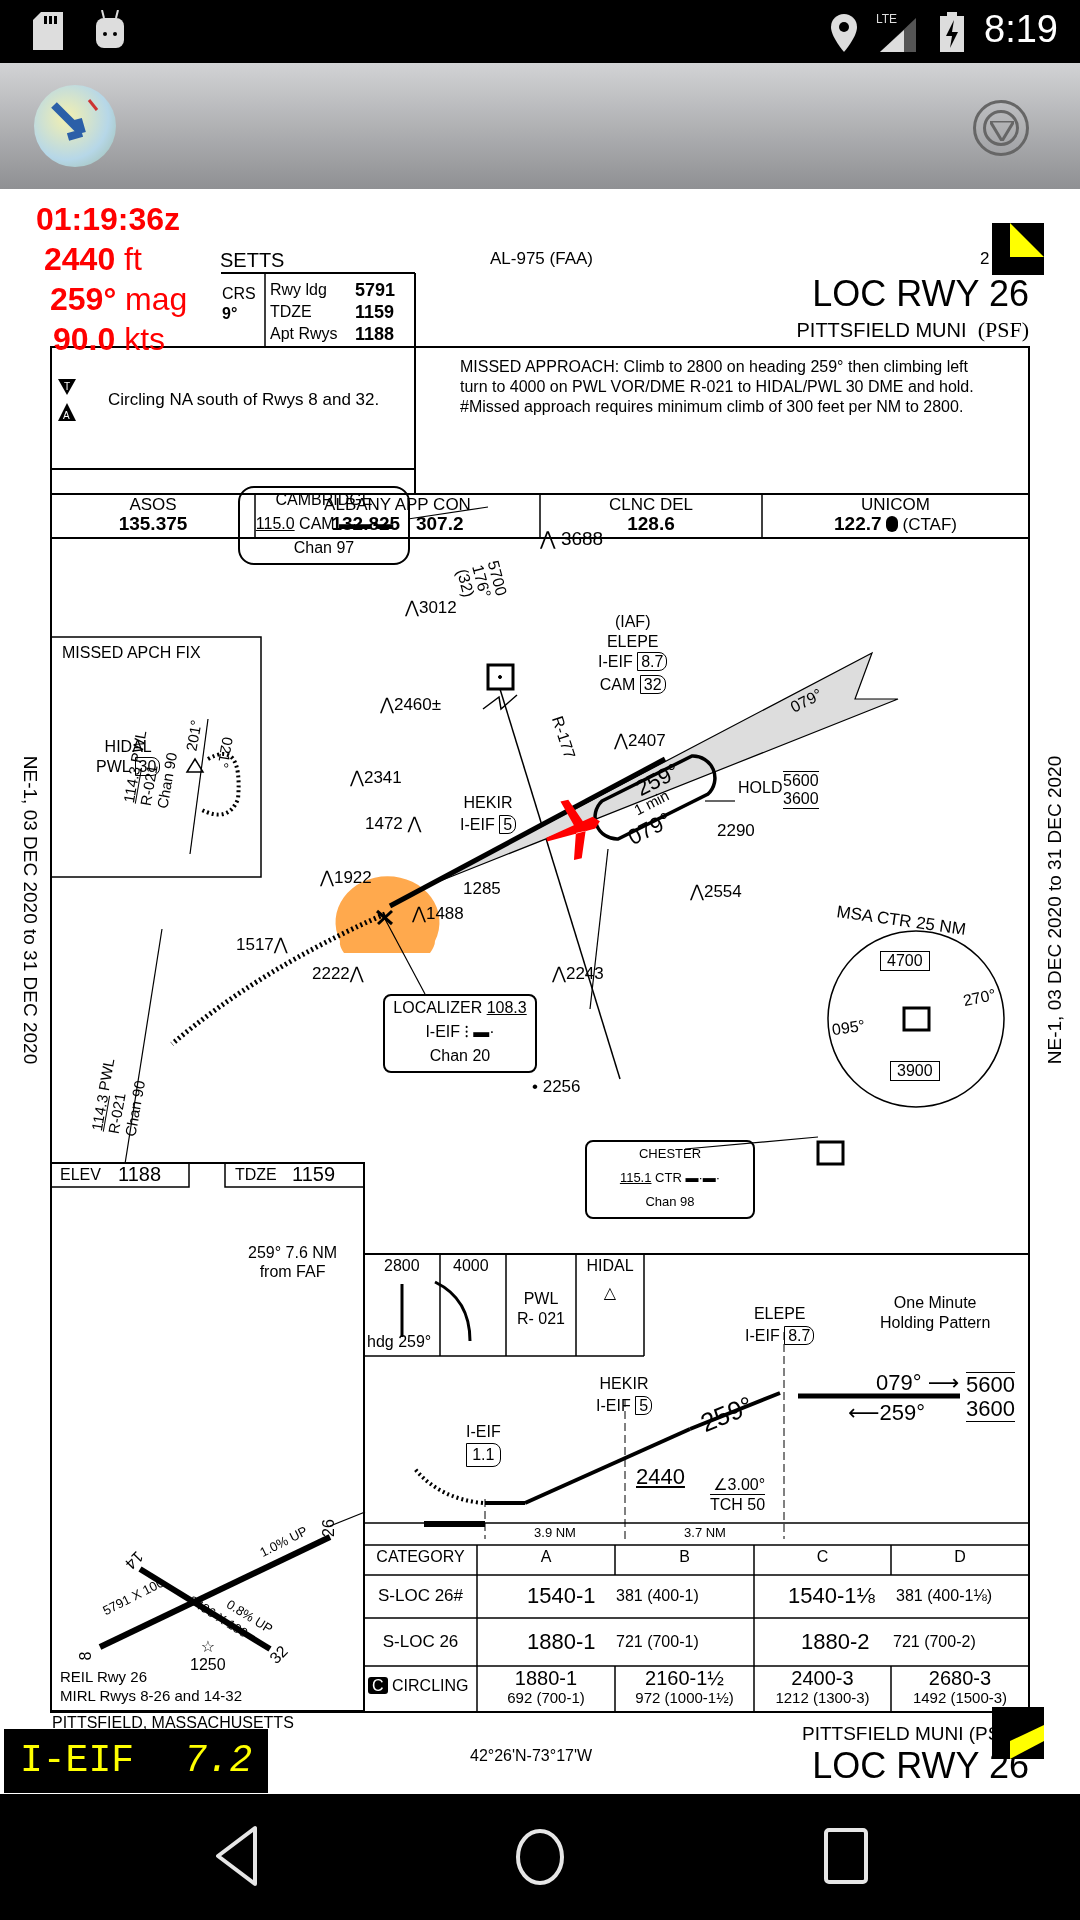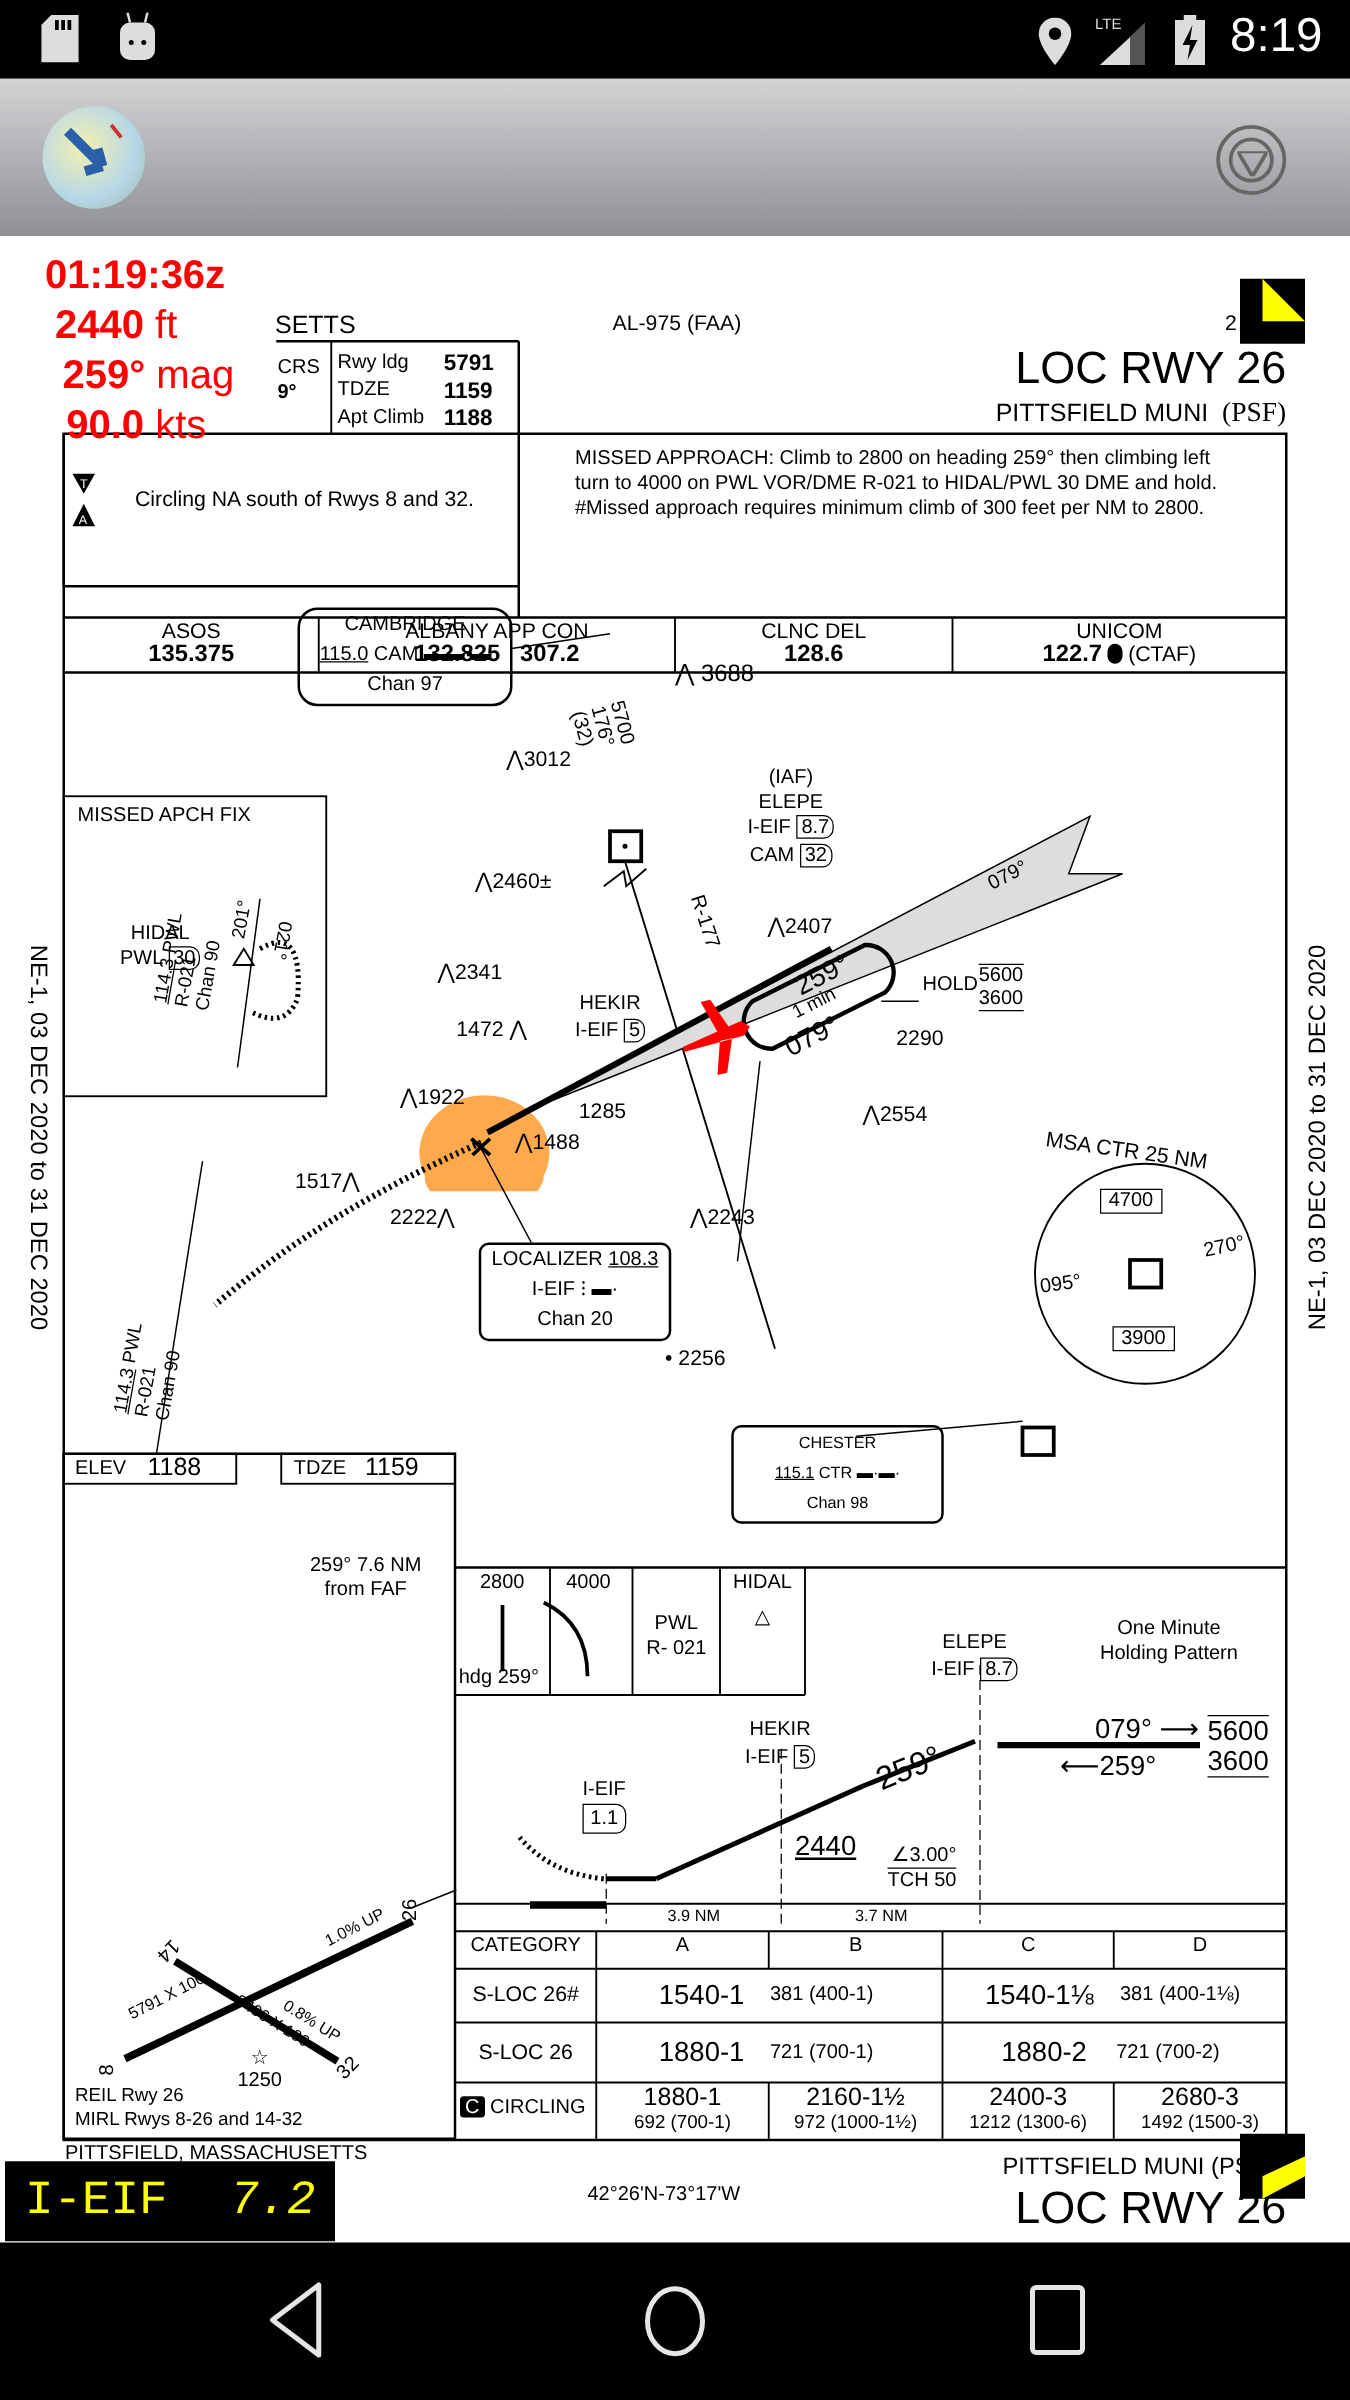--- a/index.html
+++ b/index.html
@@ -187,21 +187,21 @@
         <polygon points="18,0 52,34 18,34" fill="#ff0"></polygon>
       </svg></div>
   <div class="t" style="right:51px;top:84px;font-size:36px">LOC RWY 26</div>
   <div class="t" style="right:51px;top:128px;font-size:20px"><span>PITTSFIELD MUNI</span>&nbsp;&nbsp;<span style="font-family:'Liberation Serif',serif;font-size:22px">(PSF)</span></div>
 
   <div class="t" style="left:222px;top:96px;font-size:16px">CRS</div>
   <div class="t" style="left:222px;top:116px;font-size:16px;font-weight:bold">9°</div>
   <div class="t" style="left:270px;top:90px;font-size:16px;line-height:22px">
     <div>Rwy ldg</div>
     <div>TDZE</div>
-    <div>Apt Climb</div>
+    <div>Apt Rwys</div>
   </div>
   <div class="t" style="left:355px;top:90px;font-size:18px;line-height:22px;font-weight:bold">
     <div>5791</div>
     <div>1159</div>
     <div>1188</div>
   </div>
 
   <svg class="abs" style="left:56px;top:188px" width="22" height="46">
       <polygon points="2,2 20,2 11,18" fill="#000"></polygon>
       <polygon points="11,26 20,44 2,44" fill="#000"></polygon>
@@ -412,21 +412,21 @@
   <div class="t" style="left:477px;top:1479px;width:138px;text-align:center;line-height:20px">
       <div style="font-size:20px">1880-1</div>
       <div style="font-size:15px">692 (700-1)</div>
     </div>
   <div class="t" style="left:615px;top:1479px;width:139px;text-align:center;line-height:20px">
       <div style="font-size:20px">2160-1½</div>
       <div style="font-size:15px">972 (1000-1½)</div>
     </div>
   <div class="t" style="left:754px;top:1479px;width:137px;text-align:center;line-height:20px">
       <div style="font-size:20px">2400-3</div>
-      <div style="font-size:15px">1212 (1300-6)</div>
+      <div style="font-size:15px">1212 (1300-3)</div>
     </div>
   <div class="t" style="left:891px;top:1479px;width:138px;text-align:center;line-height:20px">
       <div style="font-size:20px">2680-3</div>
       <div style="font-size:15px">1492 (1500-3)</div>
     </div>
 
   <div class="t" style="left:52px;top:1525px;font-size:16px">PITTSFIELD, MASSACHUSETTS</div>
   <div class="t" style="left:470px;top:1558px;font-size:16px">42°26'N-73°17'W</div>
   <div class="t" style="left:802px;top:1534px;font-size:19px">PITTSFIELD MUNI (PS</div>
   <div class="t" style="right:51px;top:1556px;font-size:36px">LOC RWY 26</div>

